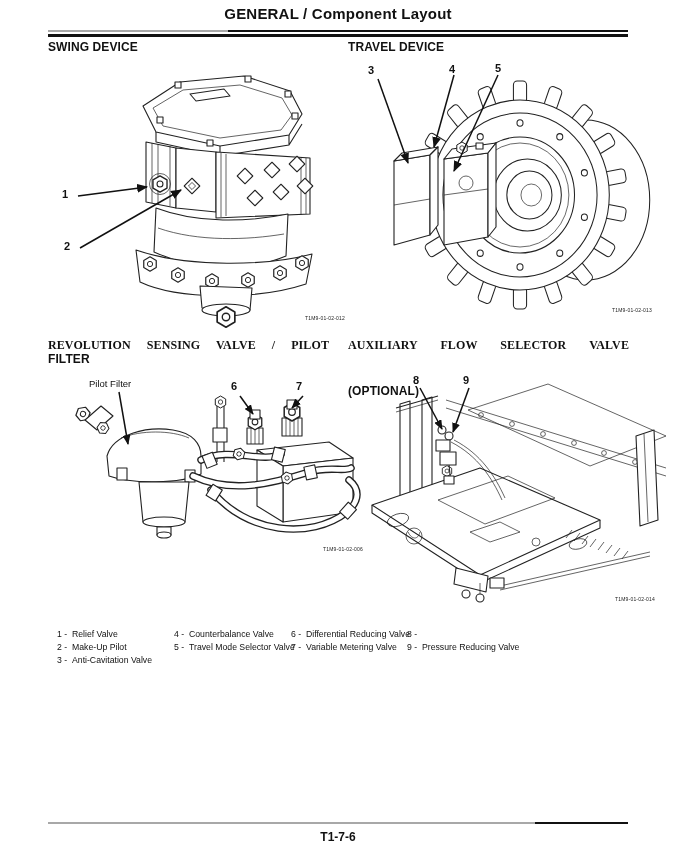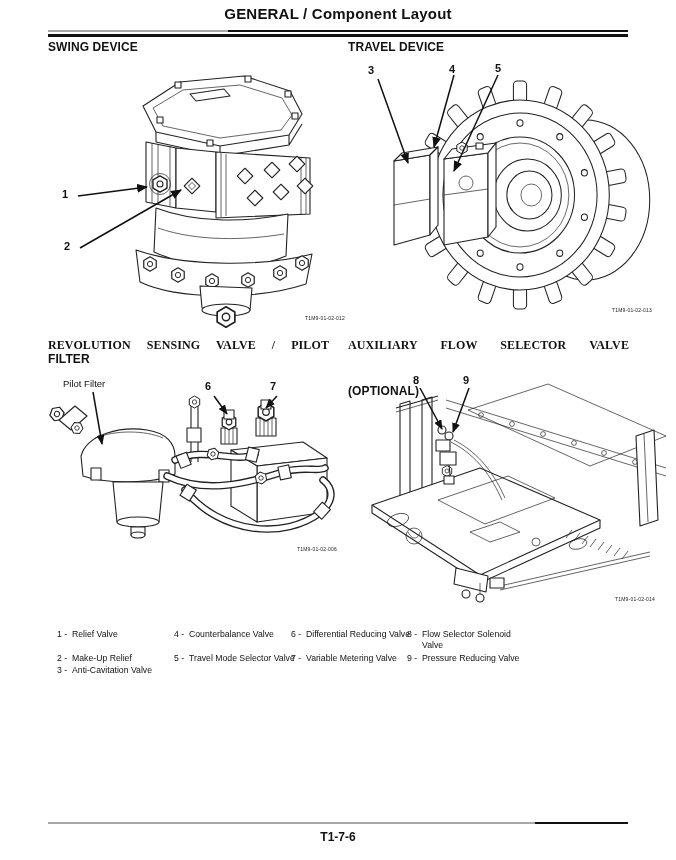--- a/index.html
+++ b/index.html
@@ -199,21 +199,21 @@
     </svg>
     <span class="callout-num" style="left:20px; top:10px;">3</span>
     <span class="callout-num" style="left:101px; top:9px;">4</span>
     <span class="callout-num" style="left:147px; top:8px;">5</span>
     <span class="fig-id" style="right:18px; top:252px;">T1M9-01-02-013</span>
   </div>
 
   <div class="abs sec-title just w281" style="left:48px; top:338px;">REVOLUTION SENSING VALVE / PILOT</div>
   <div class="abs sec-title" style="left:48px; top:352px;">FILTER</div>
 
-  <div class="fig" style="left:35px; top:372px; width:302px; height:186px;">
+  <div class="fig" style="left:61px; top:372px; width:302px; height:186px;">
     <svg width="302" height="186" viewBox="0 0 302 186">
       <defs>
         <marker id="mC" viewBox="0 0 10 8" refX="9" refY="4" markerWidth="10" markerHeight="8" orient="auto" markerUnits="userSpaceOnUse">
             <path d="M0,0 L10,4 L0,8 Z" fill="#111"></path>
           </marker>
       </defs>
       <g>
         <use href="#hexbolt" transform="translate(22,42) scale(1.2) rotate(20)"></use>
         <polygon class="lnf" points="24,48 40,34 52,44 36,58"></polygon>
         <use href="#hexbolt" transform="translate(42,56) rotate(35)"></use>
@@ -352,25 +352,24 @@
     <div class="legend-entry">
       <span class="ln-num">4 -</span>
       <span class="ln-label">Counterbalance Valve</span>
     </div>
     <div class="legend-entry">
       <span class="ln-num">6 -</span>
       <span class="ln-label">Differential Reducing Valve</span>
     </div>
     <div class="legend-entry">
       <span class="ln-num">8 -</span>
-      <span class="ln-label wrap">Flow Selector Solenoid Valve</span>
     </div>
     <div class="legend-entry">
       <span class="ln-num">2 -</span>
-      <span class="ln-label">Make-Up Relief</span>
+      <span class="ln-label">Make-Up Pilot</span>
     </div>
     <div class="legend-entry">
       <span class="ln-num">5 -</span>
       <span class="ln-label">Travel Mode Selector Valve</span>
     </div>
     <div class="legend-entry">
       <span class="ln-num">7 -</span>
       <span class="ln-label">Variable Metering Valve</span>
     </div>
     <div class="legend-entry">

